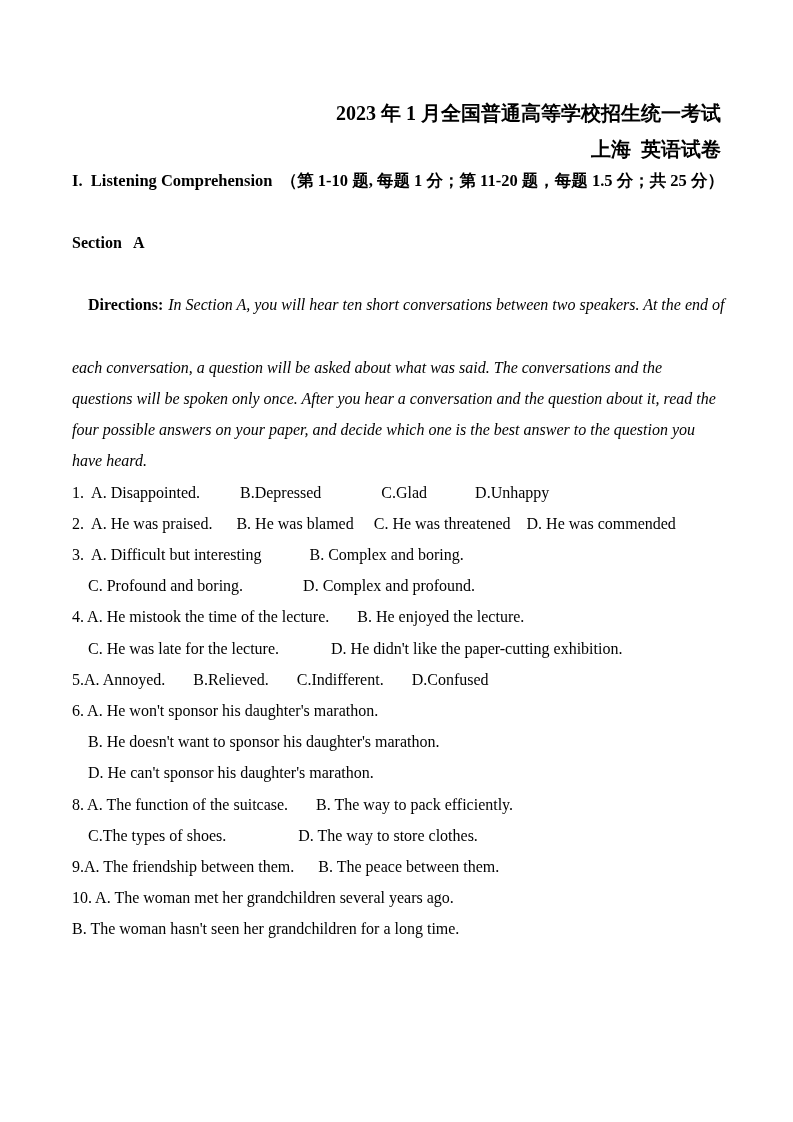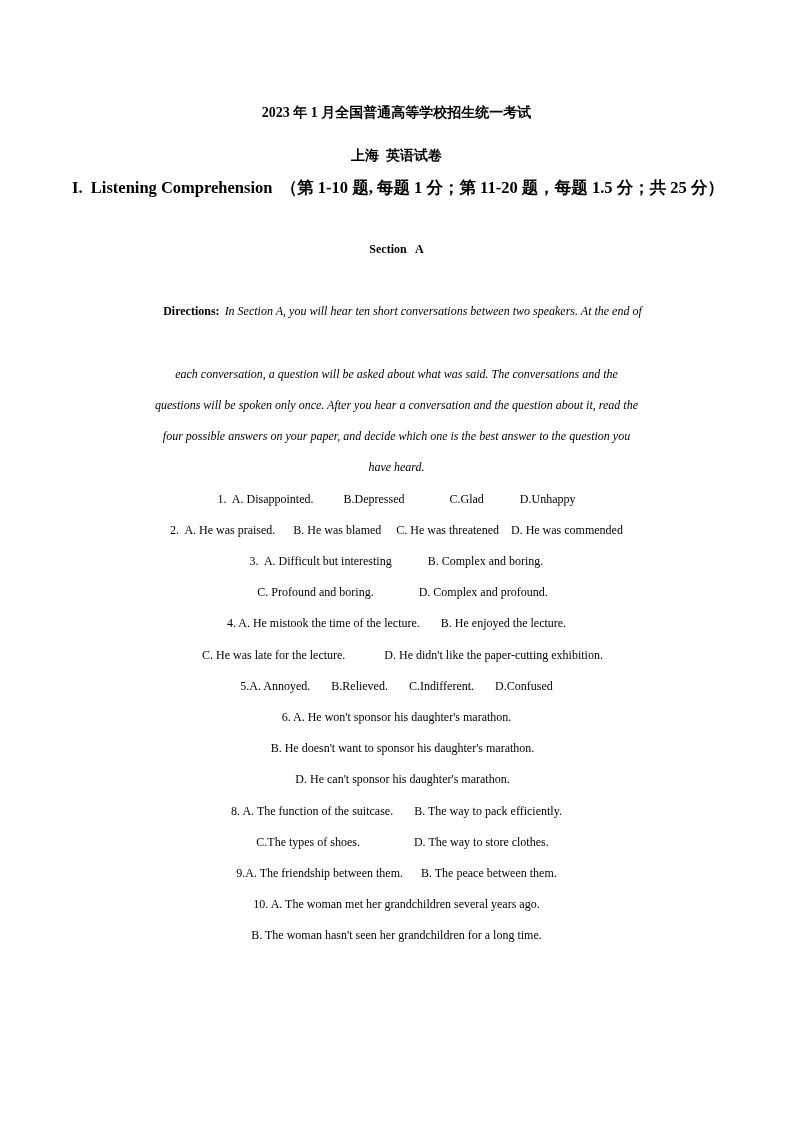--- a/index.html
+++ b/index.html
@@ -13,40 +13,39 @@
     height: 1122px;
     margin: 0 auto;
     background: #ffffff;
     color: #000000;
     font-family: "Liberation Serif", "DejaVu Serif", serif;
     box-sizing: border-box;
     padding: 0 72px;
     overflow: hidden;
   }
   .title-line {
-    text-align: center;
+    text-align: right;
     font-weight: bold;
-    font-size: 14px;
+    font-size: 20px;
     line-height: 32px;
     white-space: pre;
   }
   .title-line.first { margin-top: 97px; }
-  .title-line.second { margin-top: 11px; }
+  .title-line.second { margin-top: 4px; }
   .part-heading {
     margin-bottom: 31px;
     font-weight: bold;
     font-size: 16.5px;
     line-height: 31px;
     white-space: pre;
   }
   .body-line {
-    font-size: 12px;
+    font-size: 16px;
     line-height: 31.2px;
     white-space: pre;
-    text-align: center;
   }
   .section-label {
     font-weight: bold;
   }
   .dir-label {
     font-weight: bold;
     font-style: normal;
   }
   .italic {
     font-style: italic;

